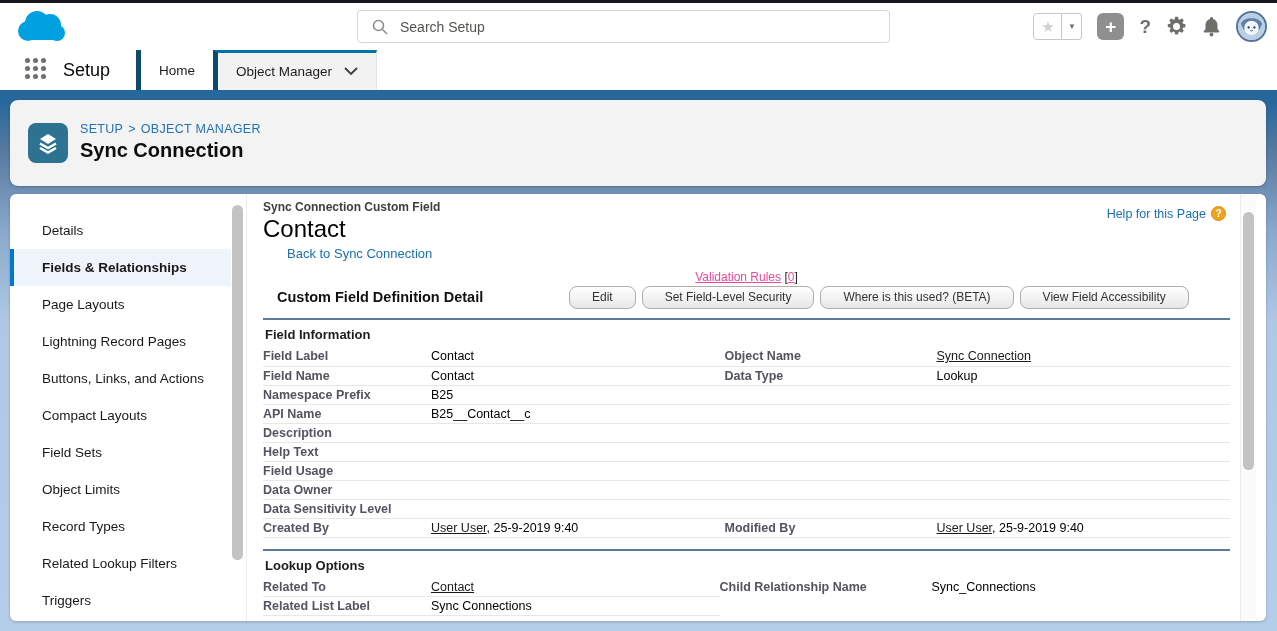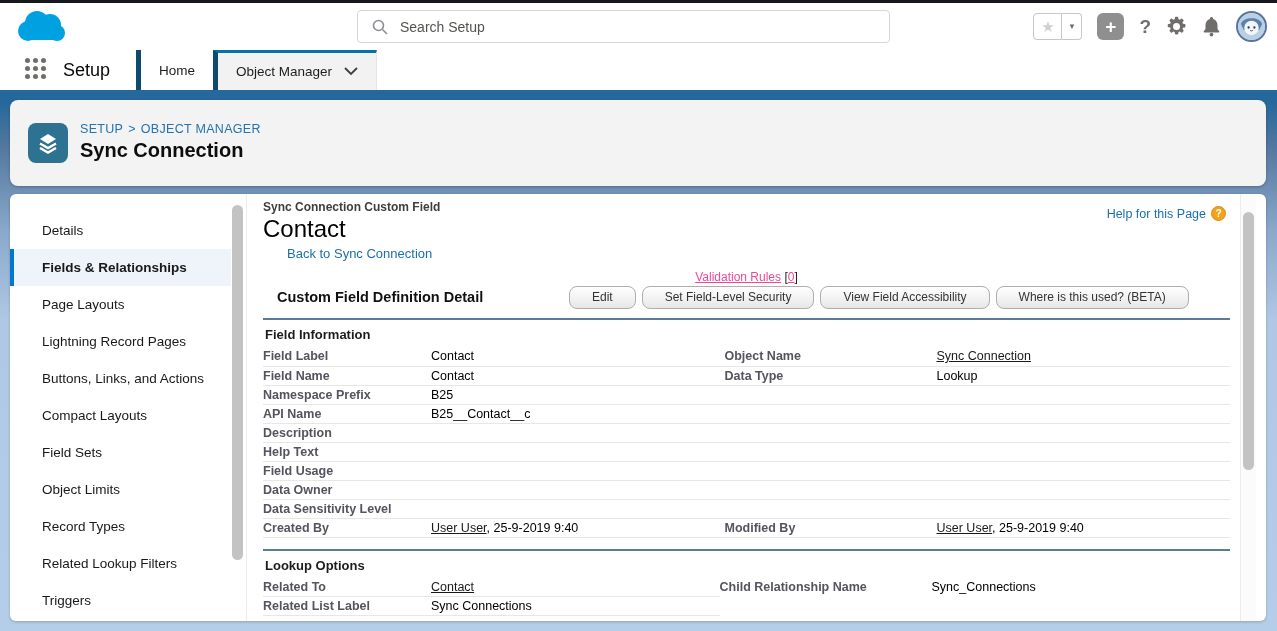--- a/index.html
+++ b/index.html
@@ -261,22 +261,22 @@
 
       <div class="validation">
         <a>Validation Rules</a>
         <span> </span><span>[</span><a>0</a><span>]</span>
       </div>
 
       <div class="detail-bar">
         <span class="detail-title">Custom Field Definition Detail</span>
         <button class="sf-btn">Edit</button>
         <button class="sf-btn">Set Field-Level Security</button>
+        <button class="sf-btn">Where is this used? (BETA)</button>
         <button class="sf-btn">View Field Accessibility</button>
-        <button class="sf-btn">Where is this used? (BETA)</button>
       </div>
 
       <div class="section-divider"></div>
       <div class="section-title">Field Information</div>
 
       <table class="detail">
         <tbody>
             <tr>
           <td class="lbl">Field Label</td>
           <td class="val">Contact</td>

